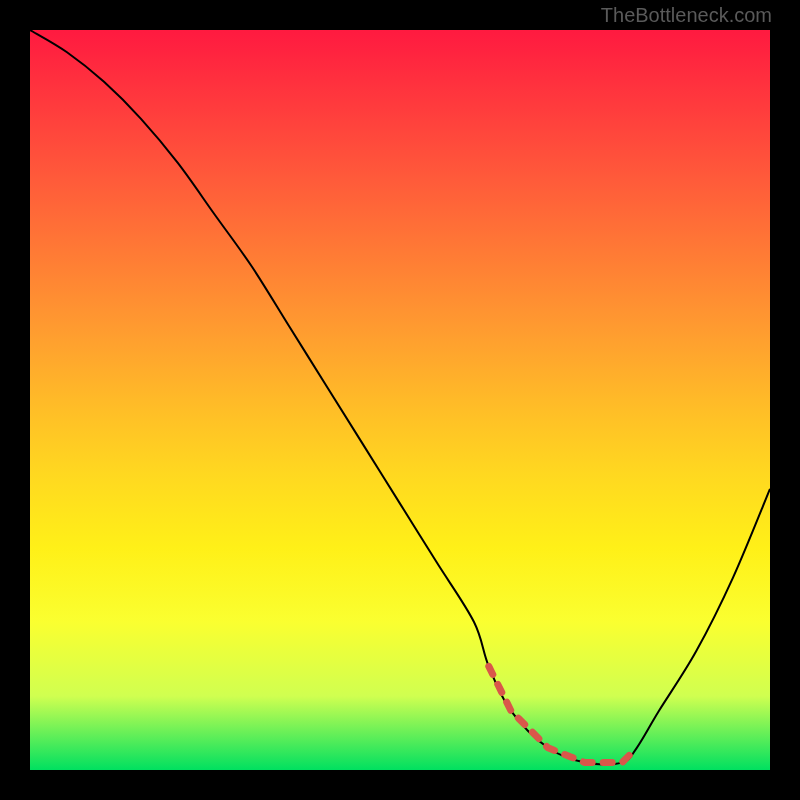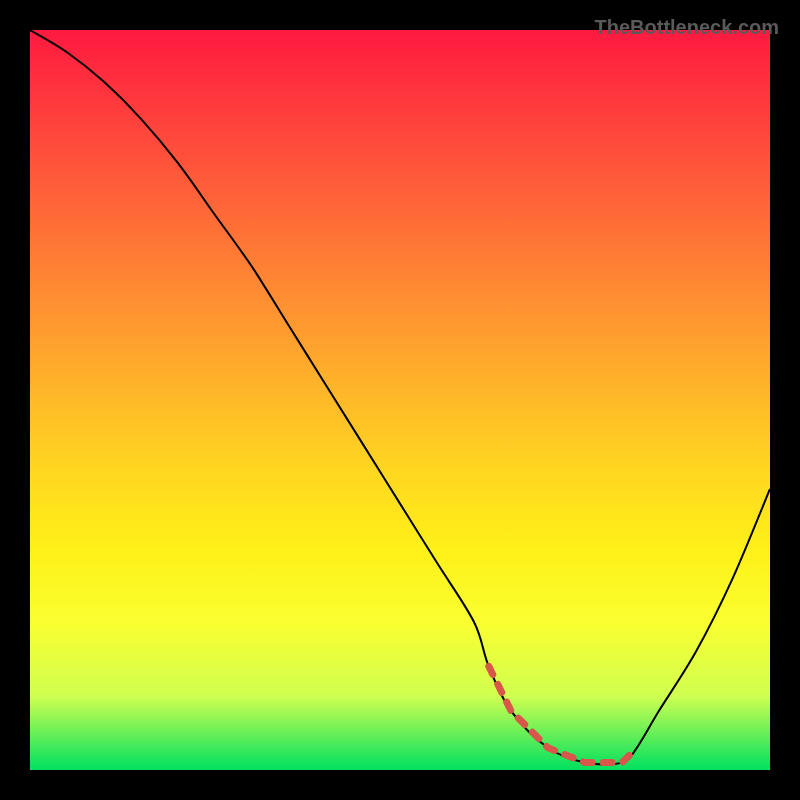--- a/index.html
+++ b/index.html
@@ -7,26 +7,25 @@
     padding: 0;
     width: 800px;
     height: 800px;
     background: #000;
     position: relative;
     font-family: Arial, sans-serif;
   }
   .watermark {
     position: absolute;
     top: 4px;
-    right: 21px;
+    right: 28px;
     color: #5a5a5a;
     font-size: 20px;
-    font-weight: bold;
+    font-weight: normal;
     z-index: 10;
-    margin-top: 12px;
   }
   .plot-area {
     position: absolute;
     left: 30px;
     top: 30px;
     width: 740px;
     height: 740px;
   }
   .gradient-bg {
     position: absolute;

